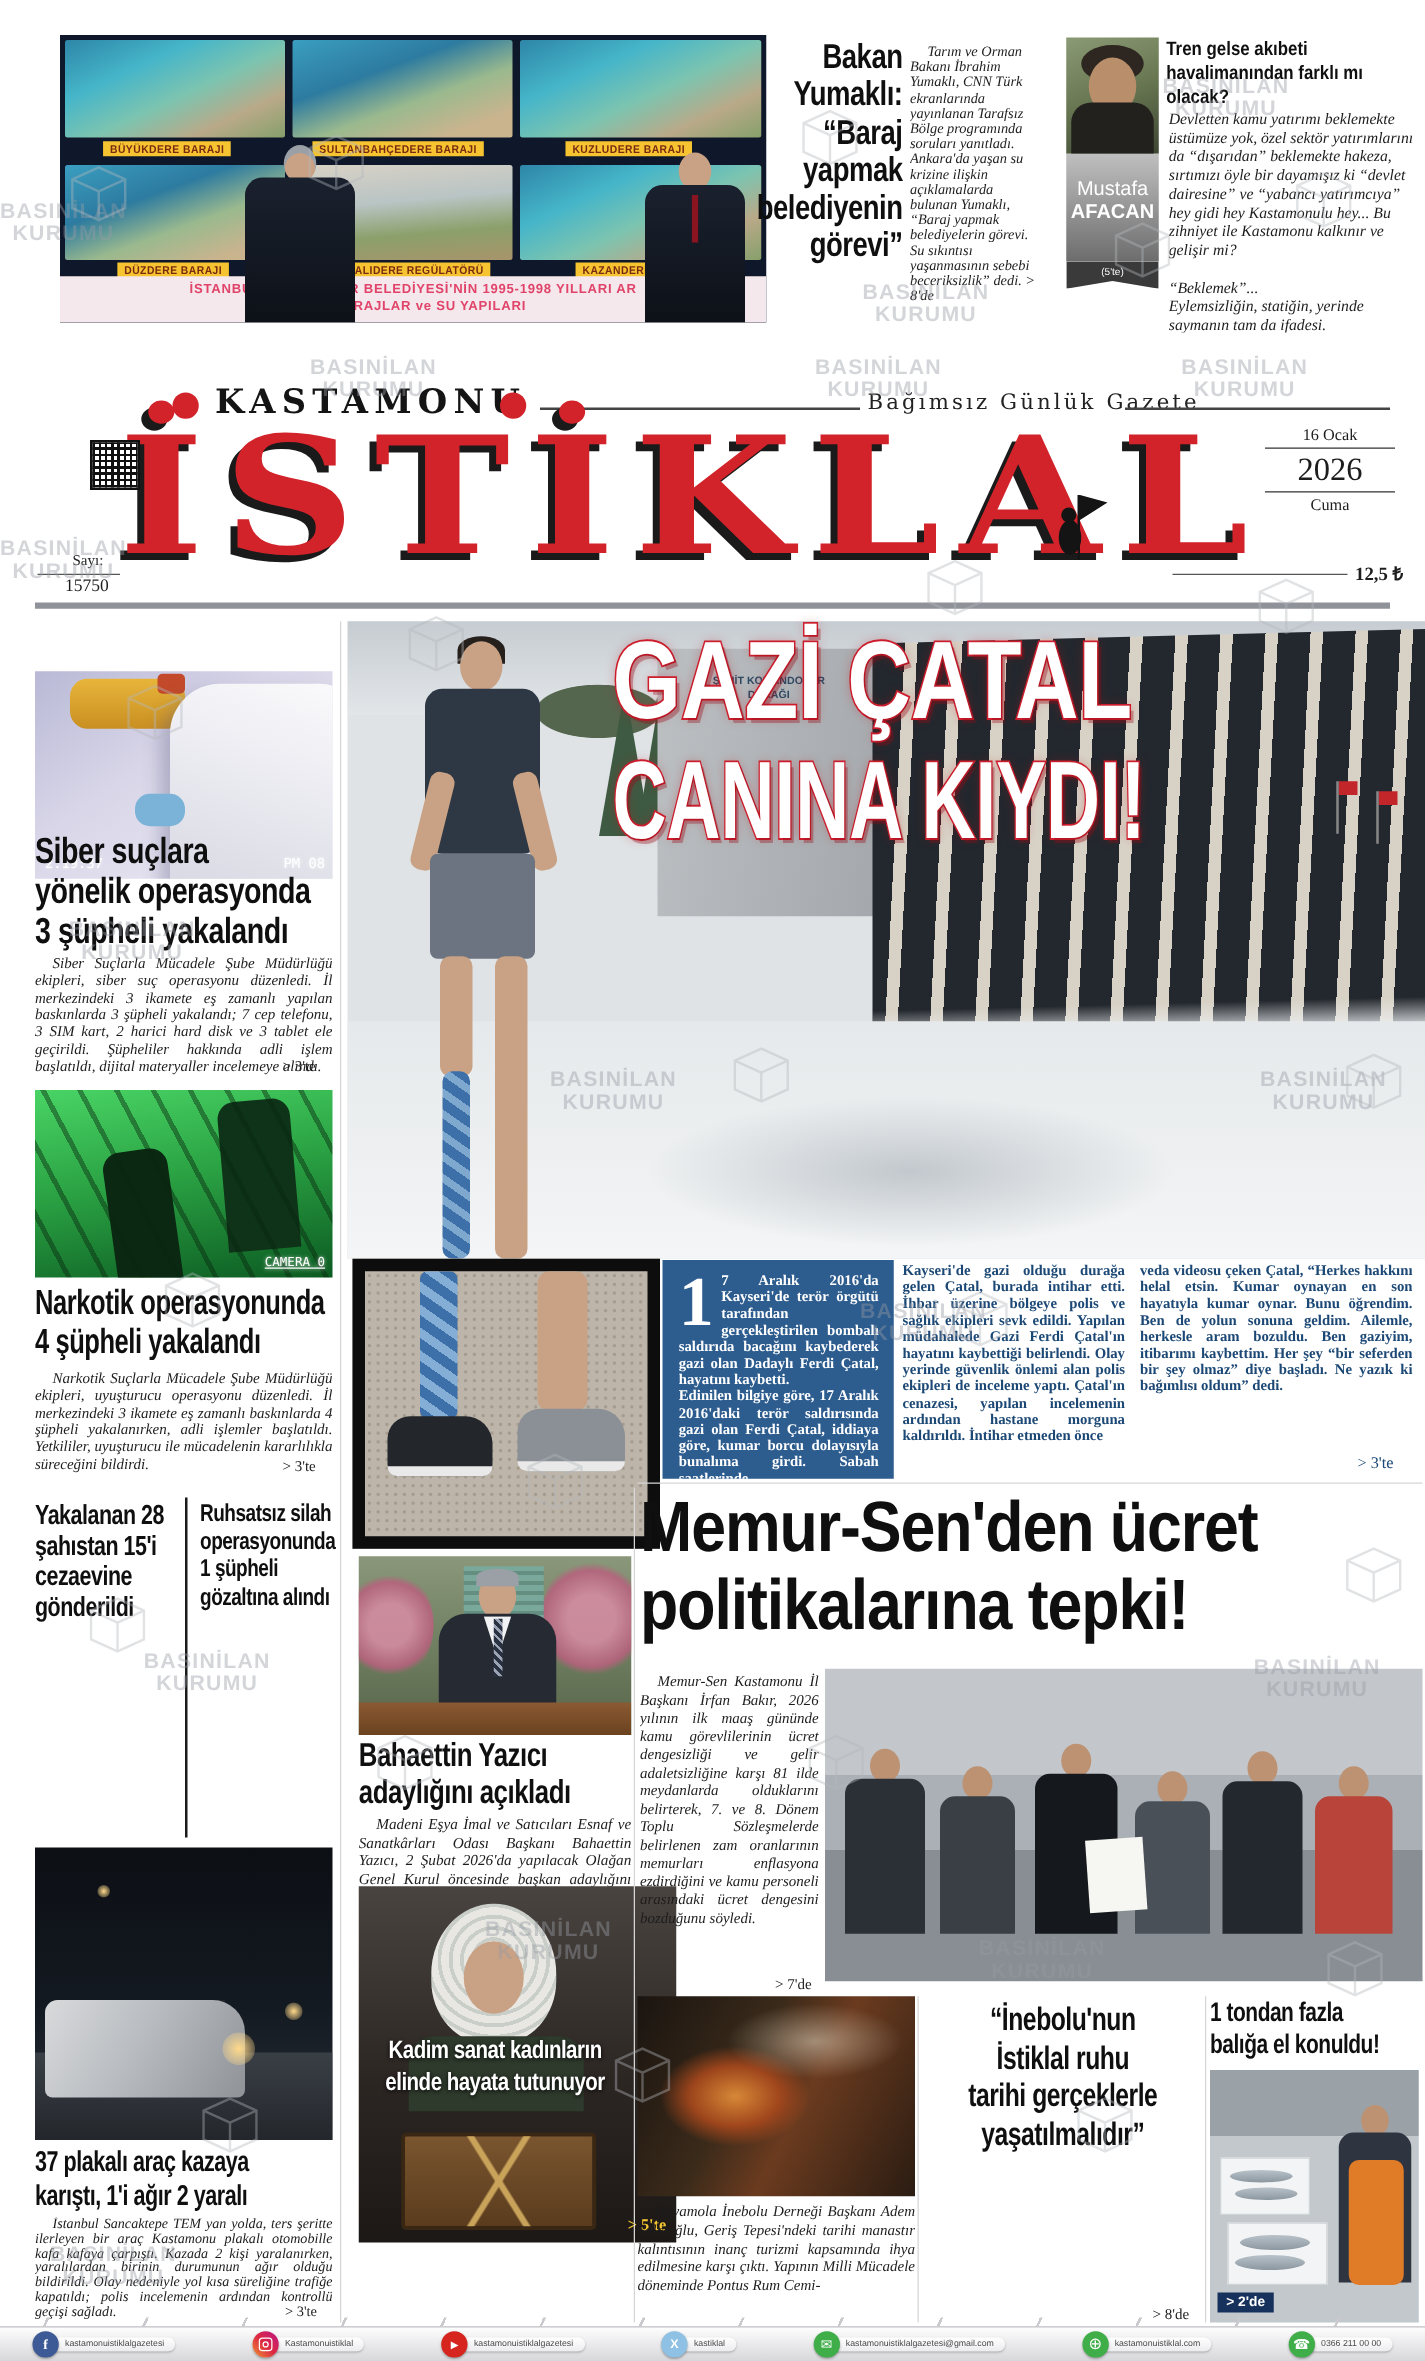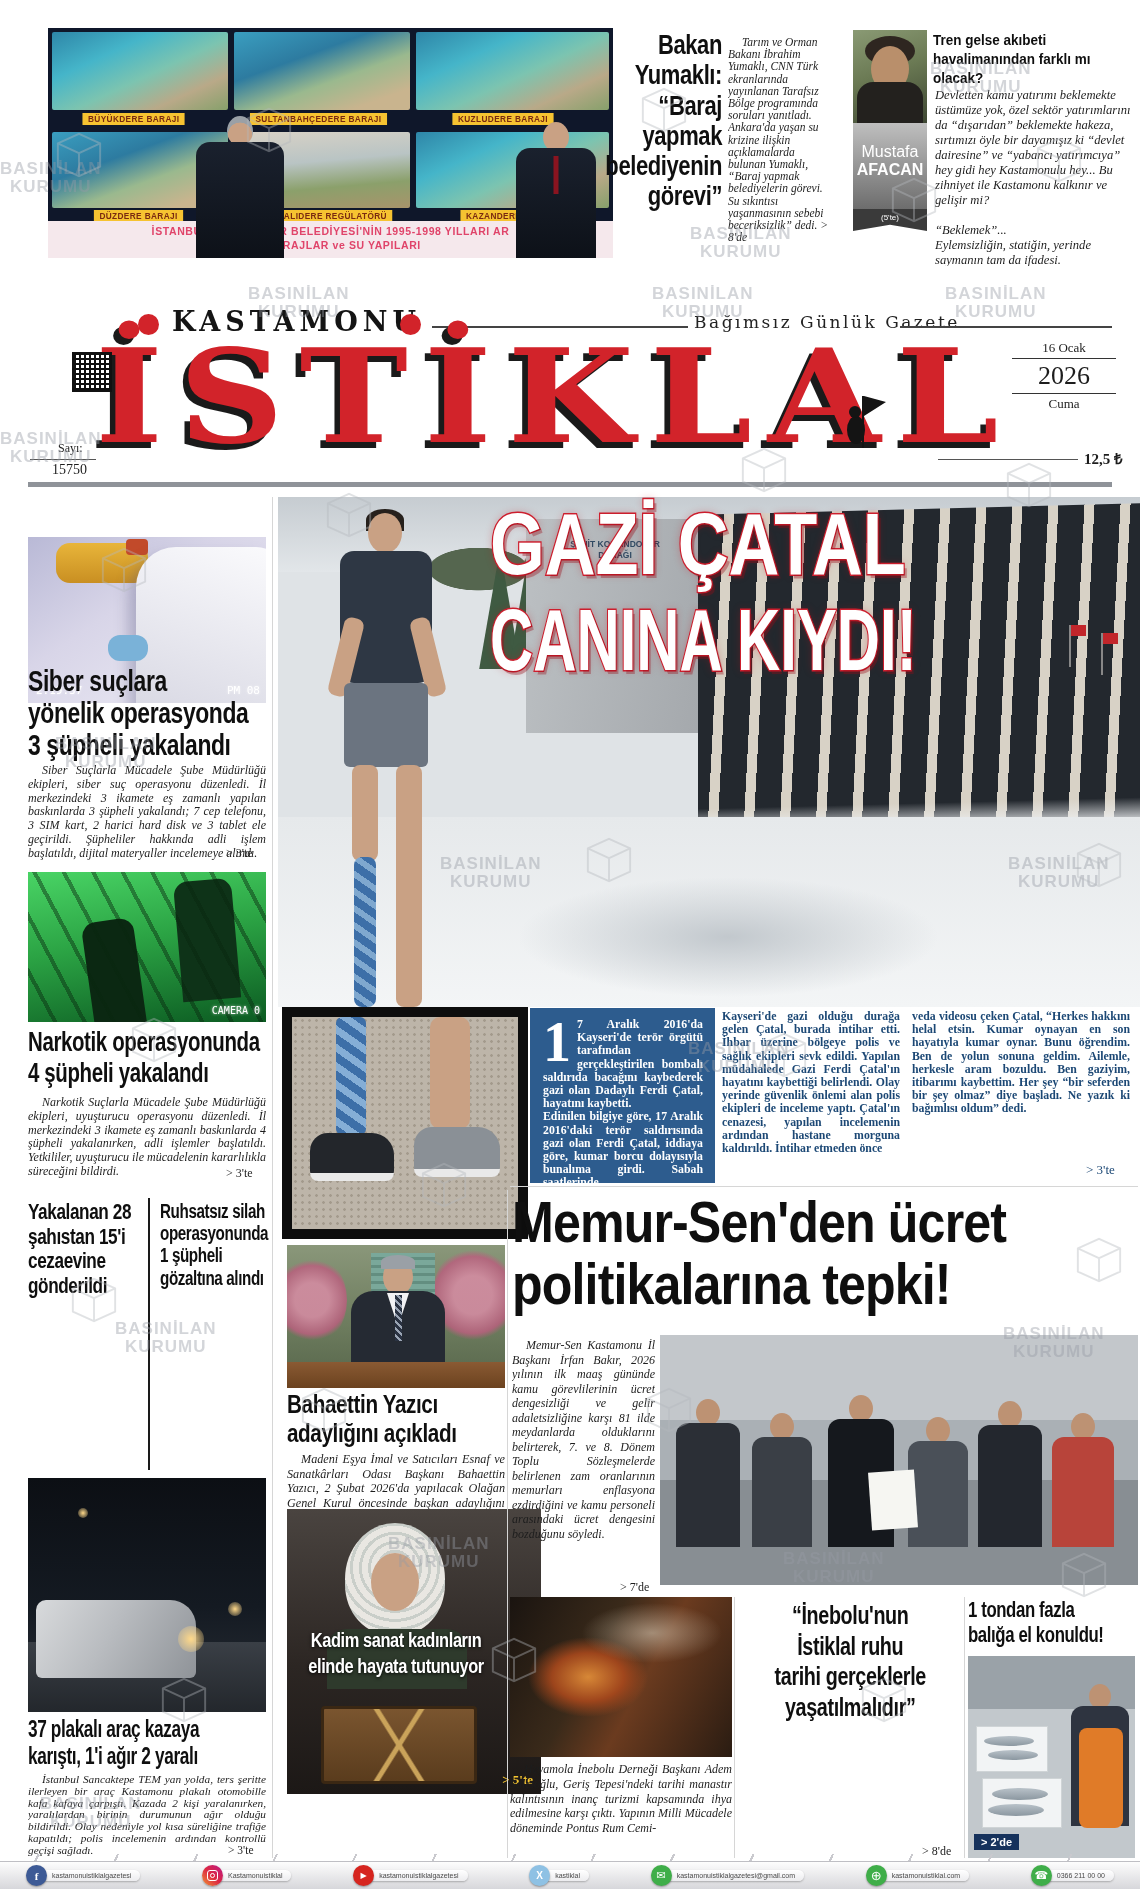--- a/index.html
+++ b/index.html
@@ -276,21 +276,21 @@
   <div class="abs hl prel" style="left:28px;top:666px;width:300px;font-size:29px;line-height:1.1;transform:scaleX(.79);transform-origin:left top;">Siber suçlara
 yönelik operasyonda
 3 şüpheli yakalandı</div>
   <div class="body-txt just ind" style="left:28px;top:764px;width:238px;height:98px;font-size:12px;line-height:13.8px;">Siber Suçlarla Mücadele Şube Müdürlüğü ekipleri, siber suç operasyonu düzenledi. İl merkezindeki 3 ikamete eş zamanlı yapılan baskınlarda 3 şüpheli yakalandı; 7 cep telefonu, 3 SIM kart, 2 harici hard disk ve 3 tablet ele geçirildi. Şüpheliler hakkında adli işlem başlatıldı, dijital materyaller incelemeye alındı.</div>
   <div class="abs ref" style="left:226px;top:846px;font-size:12px;">&gt; 3'te</div>
 
   <div class="abs nark-photo" style="left:28px;top:872px;width:238px;height:150px;">
     <div class="nark-fig f1"></div>
       <div class="nark-fig f2"></div>
       <div class="nark-rail"></div>
-    <div class="cam-txt" style="right:6px;bottom:6px;font-size:10px;">CAMERA 0</div>
+    <div class="cam-txt" style="right:6px;bottom:6px;font-size:10px;text-decoration:underline;">CAMERA 0</div>
   </div>
   <div class="abs hl prel" style="left:28px;top:1026px;width:326px;font-size:28px;line-height:1.12;transform:scaleX(.73);transform-origin:left top;">Narkotik operasyonunda
 4 şüpheli yakalandı</div>
   <div class="body-txt just ind" style="left:28px;top:1096px;width:238px;height:86px;font-size:12px;line-height:13.8px;">Narkotik Suçlarla Mücadele Şube Müdürlüğü ekipleri, uyuşturucu operasyonu düzenledi. İl merkezindeki 3 ikamete eş zamanlı baskınlarda 4 şüpheli yakalanırken, adli işlemler başlatıldı. Yetkililer, uyuşturucu ile mücadelenin kararlılıkla süreceğini bildirdi.</div>
   <div class="abs ref" style="left:226px;top:1166px;font-size:12px;">&gt; 3'te</div>
 
   <div class="abs" style="left:148px;top:1198px;width:2px;height:272px;background:#1a1a1a;"></div>
 
   <div class="abs hl prel" style="left:28px;top:1200px;width:138px;font-size:22px;line-height:1.12;transform:scaleX(.78);transform-origin:left top;">Yakalanan 28
 şahıstan 15'i

